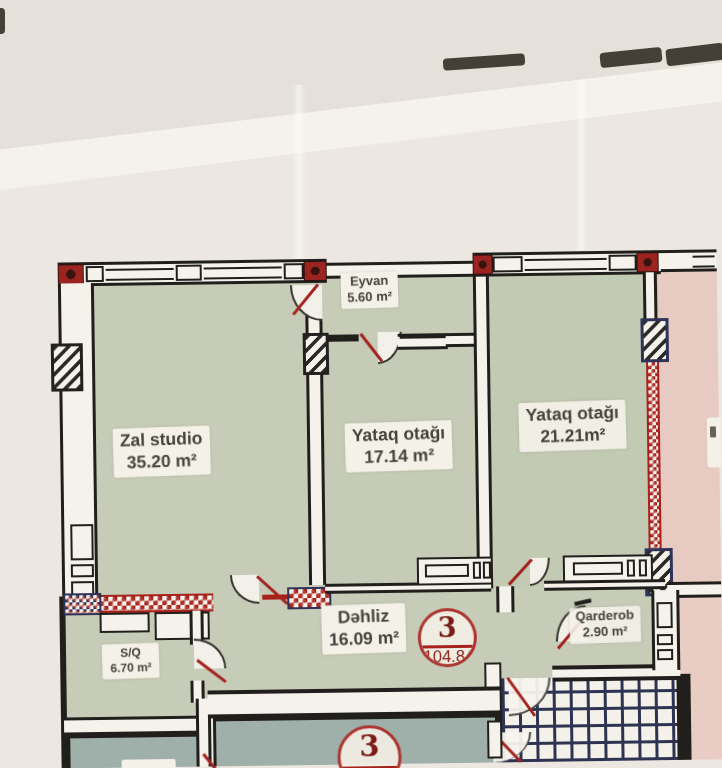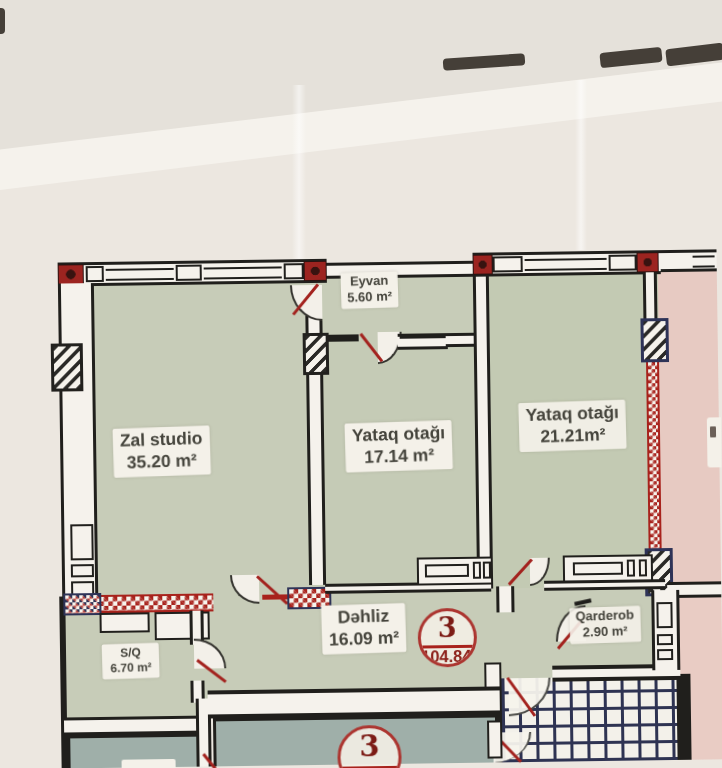--- a/index.html
+++ b/index.html
@@ -44,21 +44,21 @@
     background-image:repeating-linear-gradient(0deg,#2e3352 0 3px,transparent 3px 17px),
                      repeating-linear-gradient(90deg,#2e3352 0 3px,transparent 3px 17px);}
   .lbl{position:absolute;background:#f4f1e9;color:#45443c;font-weight:700;text-align:center;
     transform:rotate(-1.1deg);padding:2px 7px 3px;border-radius:2px;line-height:1.25;
     box-shadow:0 0 3px rgba(120,115,100,.3);white-space:nowrap;}
   .lbl span{display:block;}
   .badge{position:absolute;border:3.5px solid #ac3530;border-radius:50%;background:rgba(243,239,230,.9);overflow:hidden;box-sizing:border-box;}
   .badge .bnum{position:absolute;left:0;right:0;top:0;text-align:center;
     font-family:"DejaVu Serif",serif;font-weight:700;color:#7c1b15;}
   .badge .bdiv{position:absolute;left:1px;right:1px;height:3px;background:#a8221c;}
-  .badge .btot{position:absolute;left:0;right:0;text-align:left;font-weight:700;color:#8c211a;}
+  .badge .btot{position:absolute;left:0;right:0;text-align:right;font-weight:400;color:#8c211a;}
 </style>
 </head>
 <body>
 
 <div class="abs" style="left:0;top:0;width:722px;height:768px;">
 
   <div class="paper-top"></div>
   <div class="paper-light"></div>
   <div class="crease" style="left:292px;top:85px;width:14px;height:175px;"></div>
   <div class="crease" style="left:575px;top:80px;width:12px;height:170px;"></div>

